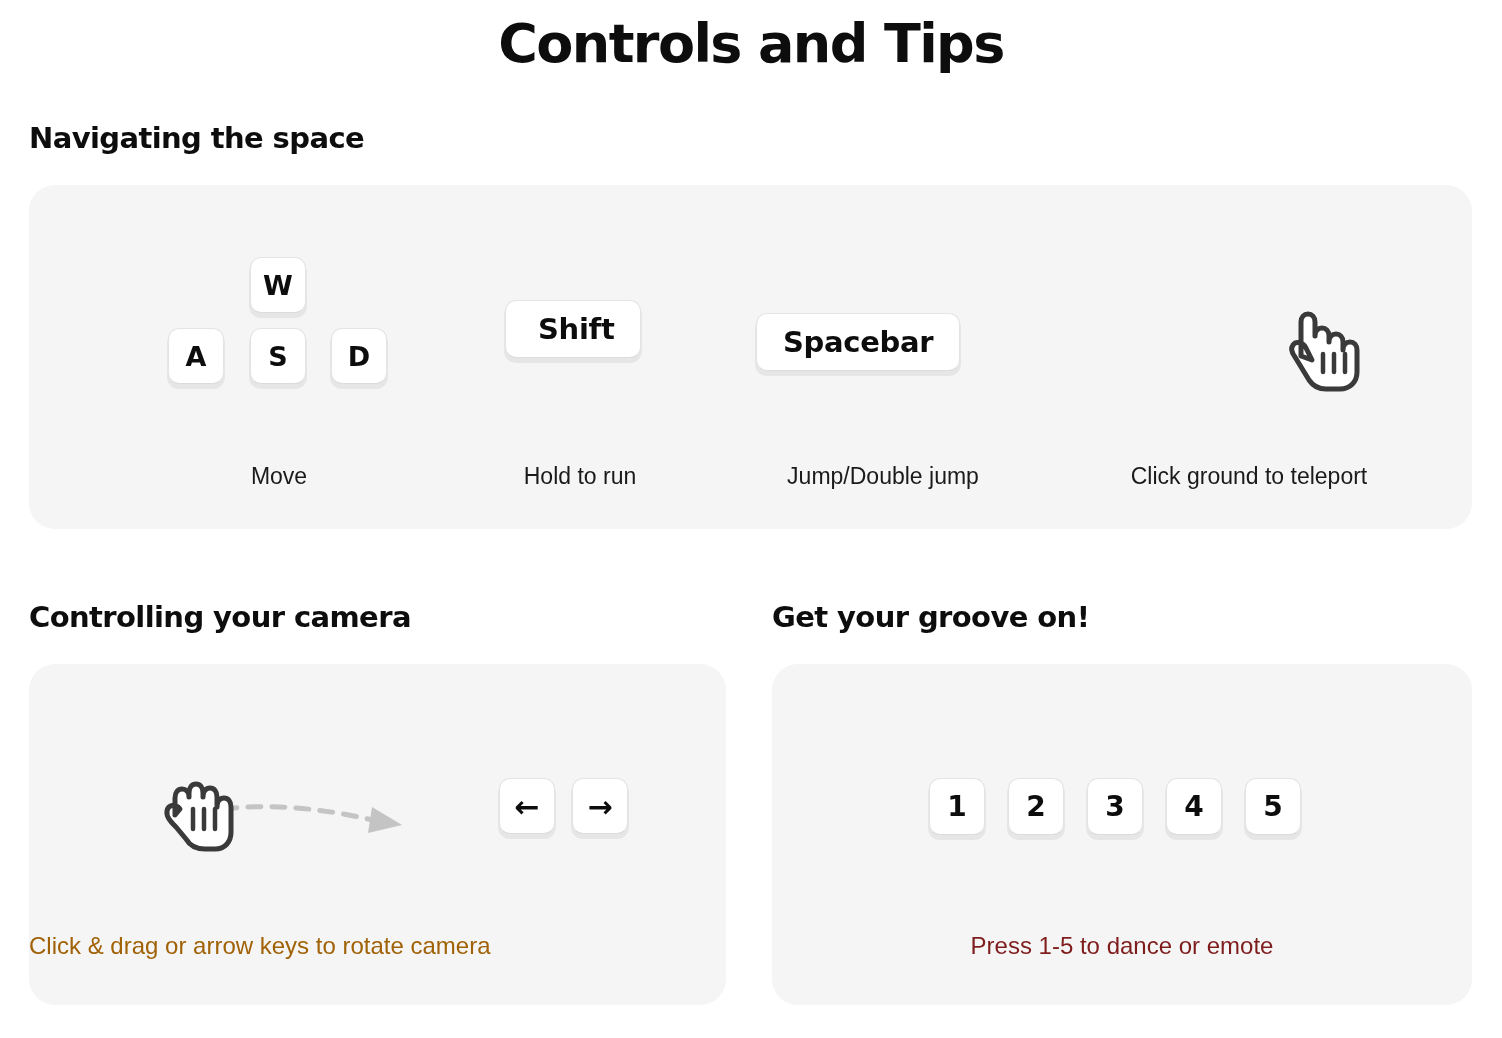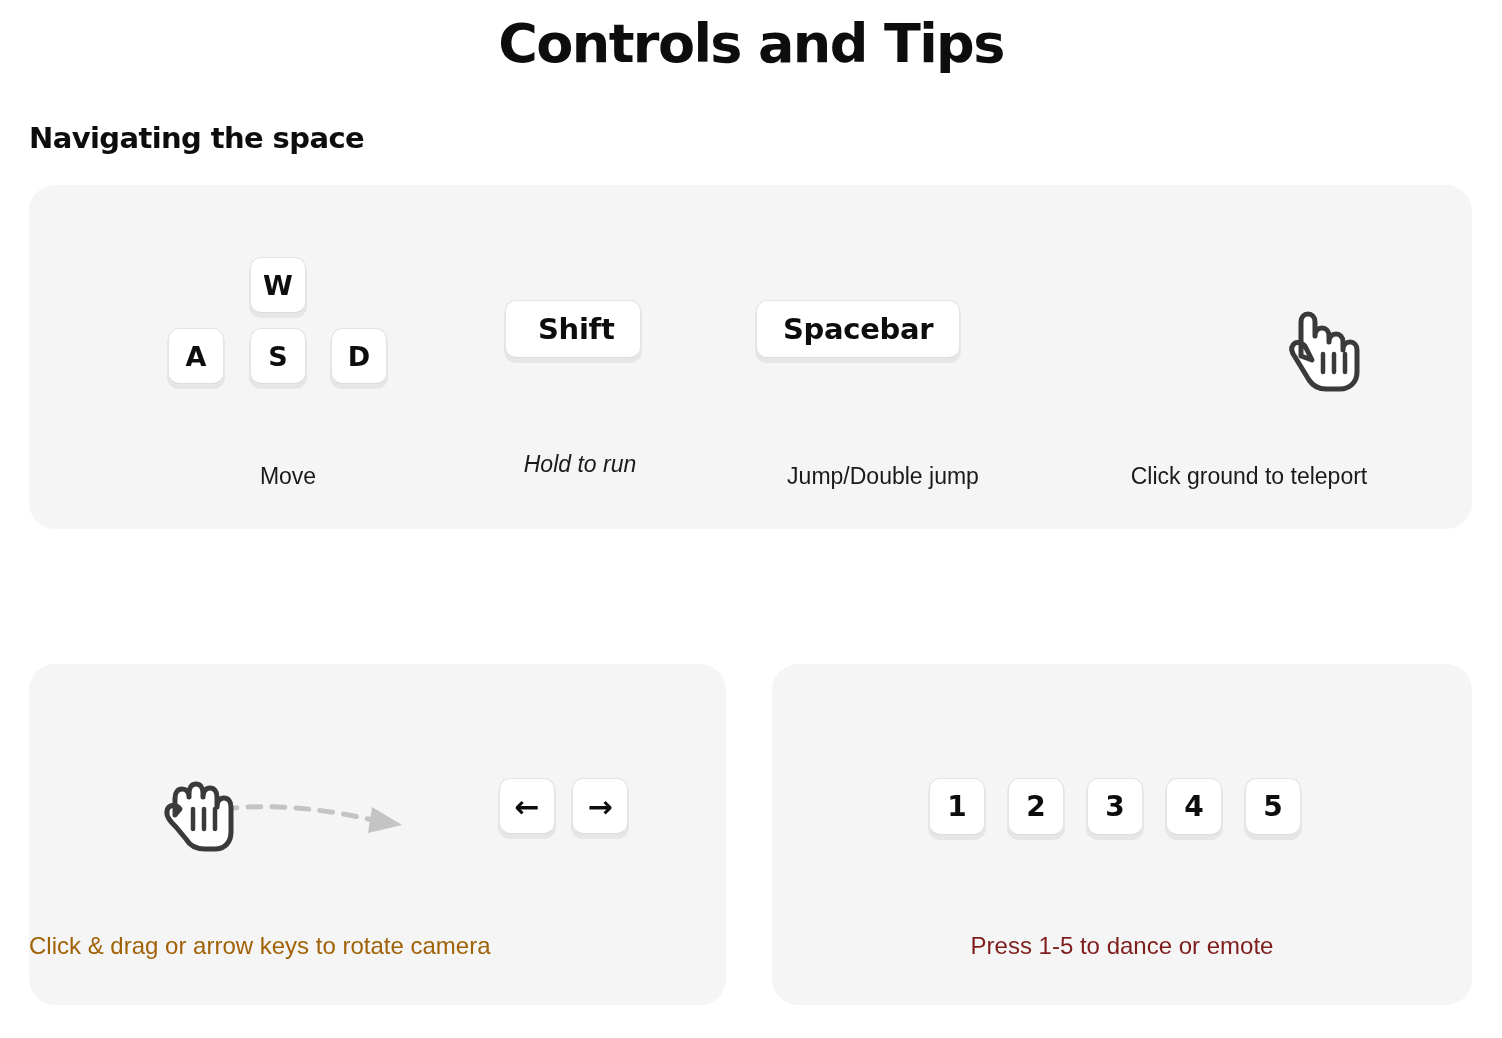--- a/index.html
+++ b/index.html
@@ -118,32 +118,32 @@
     top: 72px;
     width: 220px;
     height: 130px;
   }
   #key-w { position: absolute; left: 82px;  top: 0px; }
   #key-a { position: absolute; left: 0px;   top: 71px; }
   #key-s { position: absolute; left: 82px;  top: 71px; }
   #key-d { position: absolute; left: 163px; top: 71px; }
 
   #key-shift    { position: absolute; left: 476px; top: 115px; padding-left: 32px; }
-  #key-spacebar { position: absolute; left: 727px; top: 115px; }
+  #key-spacebar { position: absolute; left: 727px; top: 128px; }
 
   #hand-point {
     position: absolute;
     left: 1253px;
     top: 125px;
     width: 90px;
     height: 82px;
   }
 
-  #cap-move     { left: 157px;  top: 278px; width: 204px; text-align: center; }
-  #cap-run      { left: 406px;  top: 266px; width: 290px; font-style: italic; }
+  #cap-move     { left: 148px;  top: 278px; width: 204px; text-align: center; }
+  #cap-run      { left: 406px;  top: 278px; width: 290px; }
   #cap-jump     { left: 668px;  top: 278px; width: 372px; }
   #cap-teleport { left: 968px;  top: 278px; width: 504px; }
 
   
   #drag-illustration {
     position: absolute;
     left: 133px;
     top: 103px;
     width: 250px;
     height: 90px;
@@ -226,20 +226,21 @@
         </g>
       </svg>
     </div>
 
     <div class="nav-caption" id="cap-move">Move</div>
     <div class="nav-caption" id="cap-run">Hold to run</div>
     <div class="nav-caption" id="cap-teleport">Click ground to teleport</div>
     <div class="nav-caption" id="cap-jump">Jump/Double jump</div>
   </div>
 
+  <div class="section-heading" id="heading-cam">Controlling your camera</div>
 
   <div class="panel" id="panel-camera">
 
     <div id="drag-illustration">
       <svg width="250" height="90" viewBox="0 0 250 90">
 
         <path d="M62 42 C110 36 165 42 215 54" fill="none" stroke="#c4c4c4" stroke-width="5" stroke-linecap="round" stroke-dasharray="13 11"></path>
         <path d="M210 40 L240 58 L206 66 Z" fill="#c4c4c4"></path>
 
         <g fill="#ffffff" stroke="#3a3a3a" stroke-width="5" stroke-linejoin="round" stroke-linecap="round">
@@ -261,20 +262,21 @@
     </div>
 
     <div id="camera-keys">
       <div class="key key-arrow">←</div>
       <div class="key key-arrow">→</div>
     </div>
 
     <div id="cap-camera">Click &amp; drag or arrow keys to rotate camera</div>
   </div>
 
+  <div class="section-heading" id="heading-groove">Get your groove on!</div>
 
   <div class="panel" id="panel-groove">
     <div id="number-keys">
       <div class="key key-num">1</div>
       <div class="key key-num">2</div>
       <div class="key key-num">3</div>
       <div class="key key-num">4</div>
       <div class="key key-num">5</div>
     </div>
 

